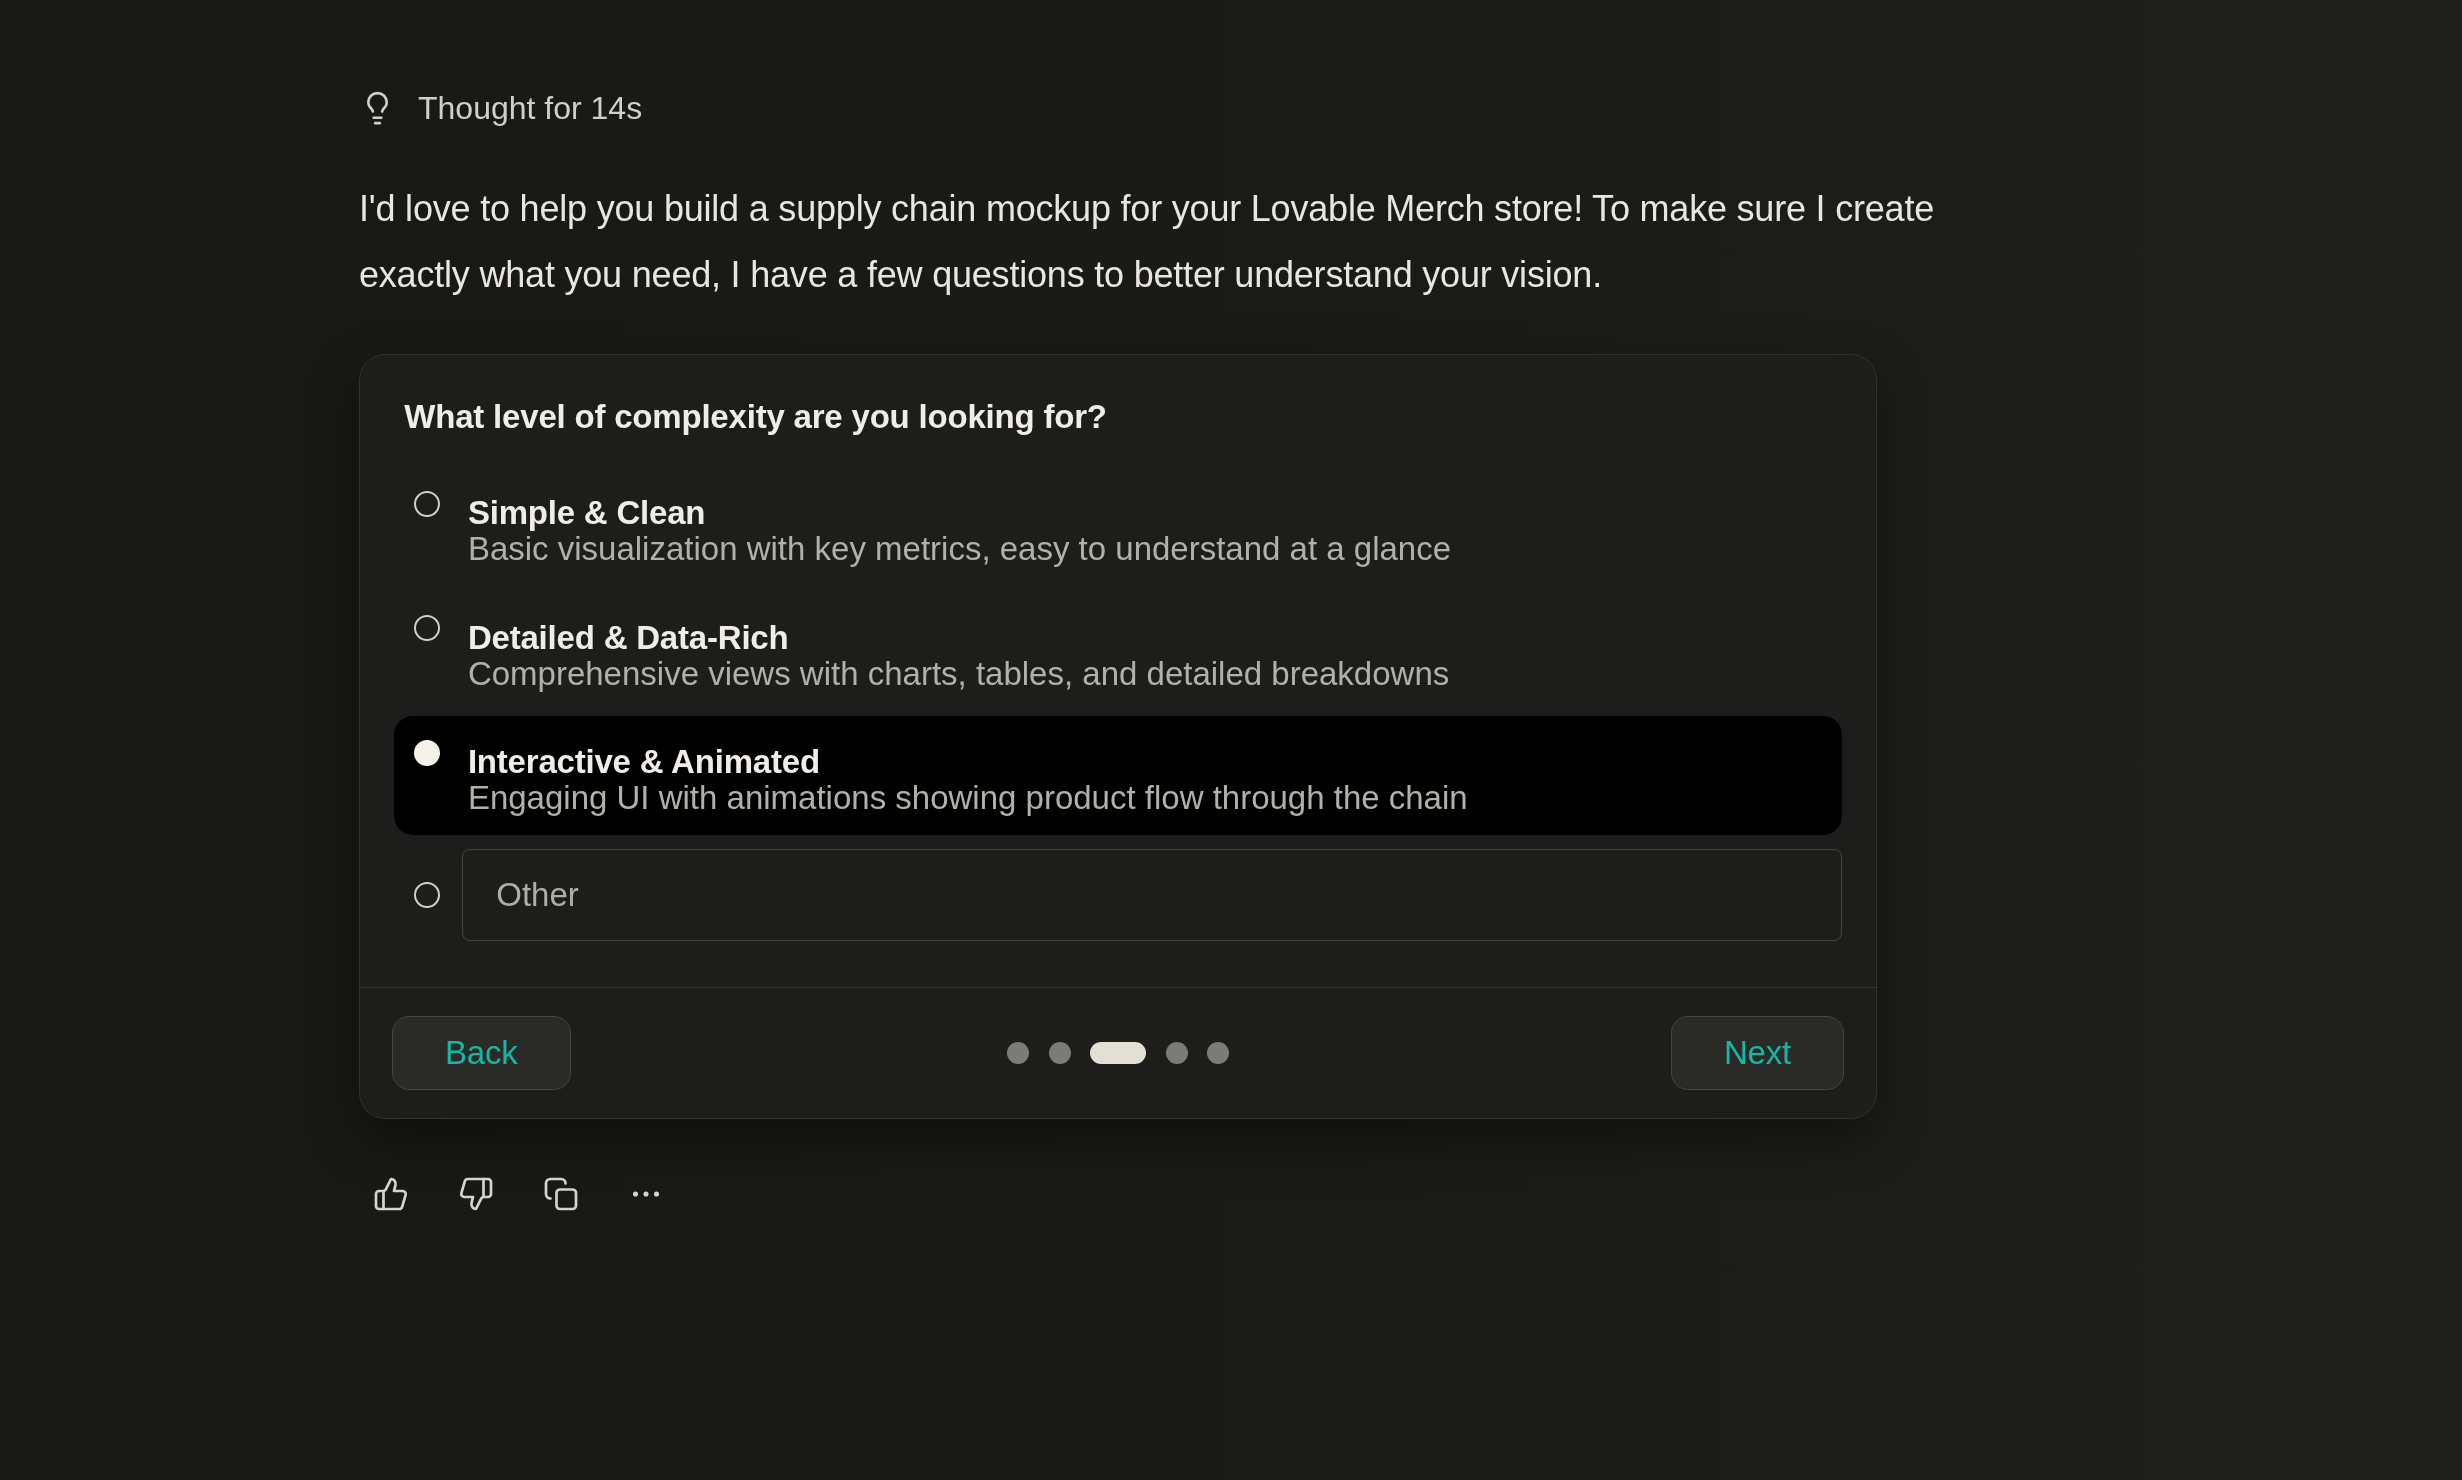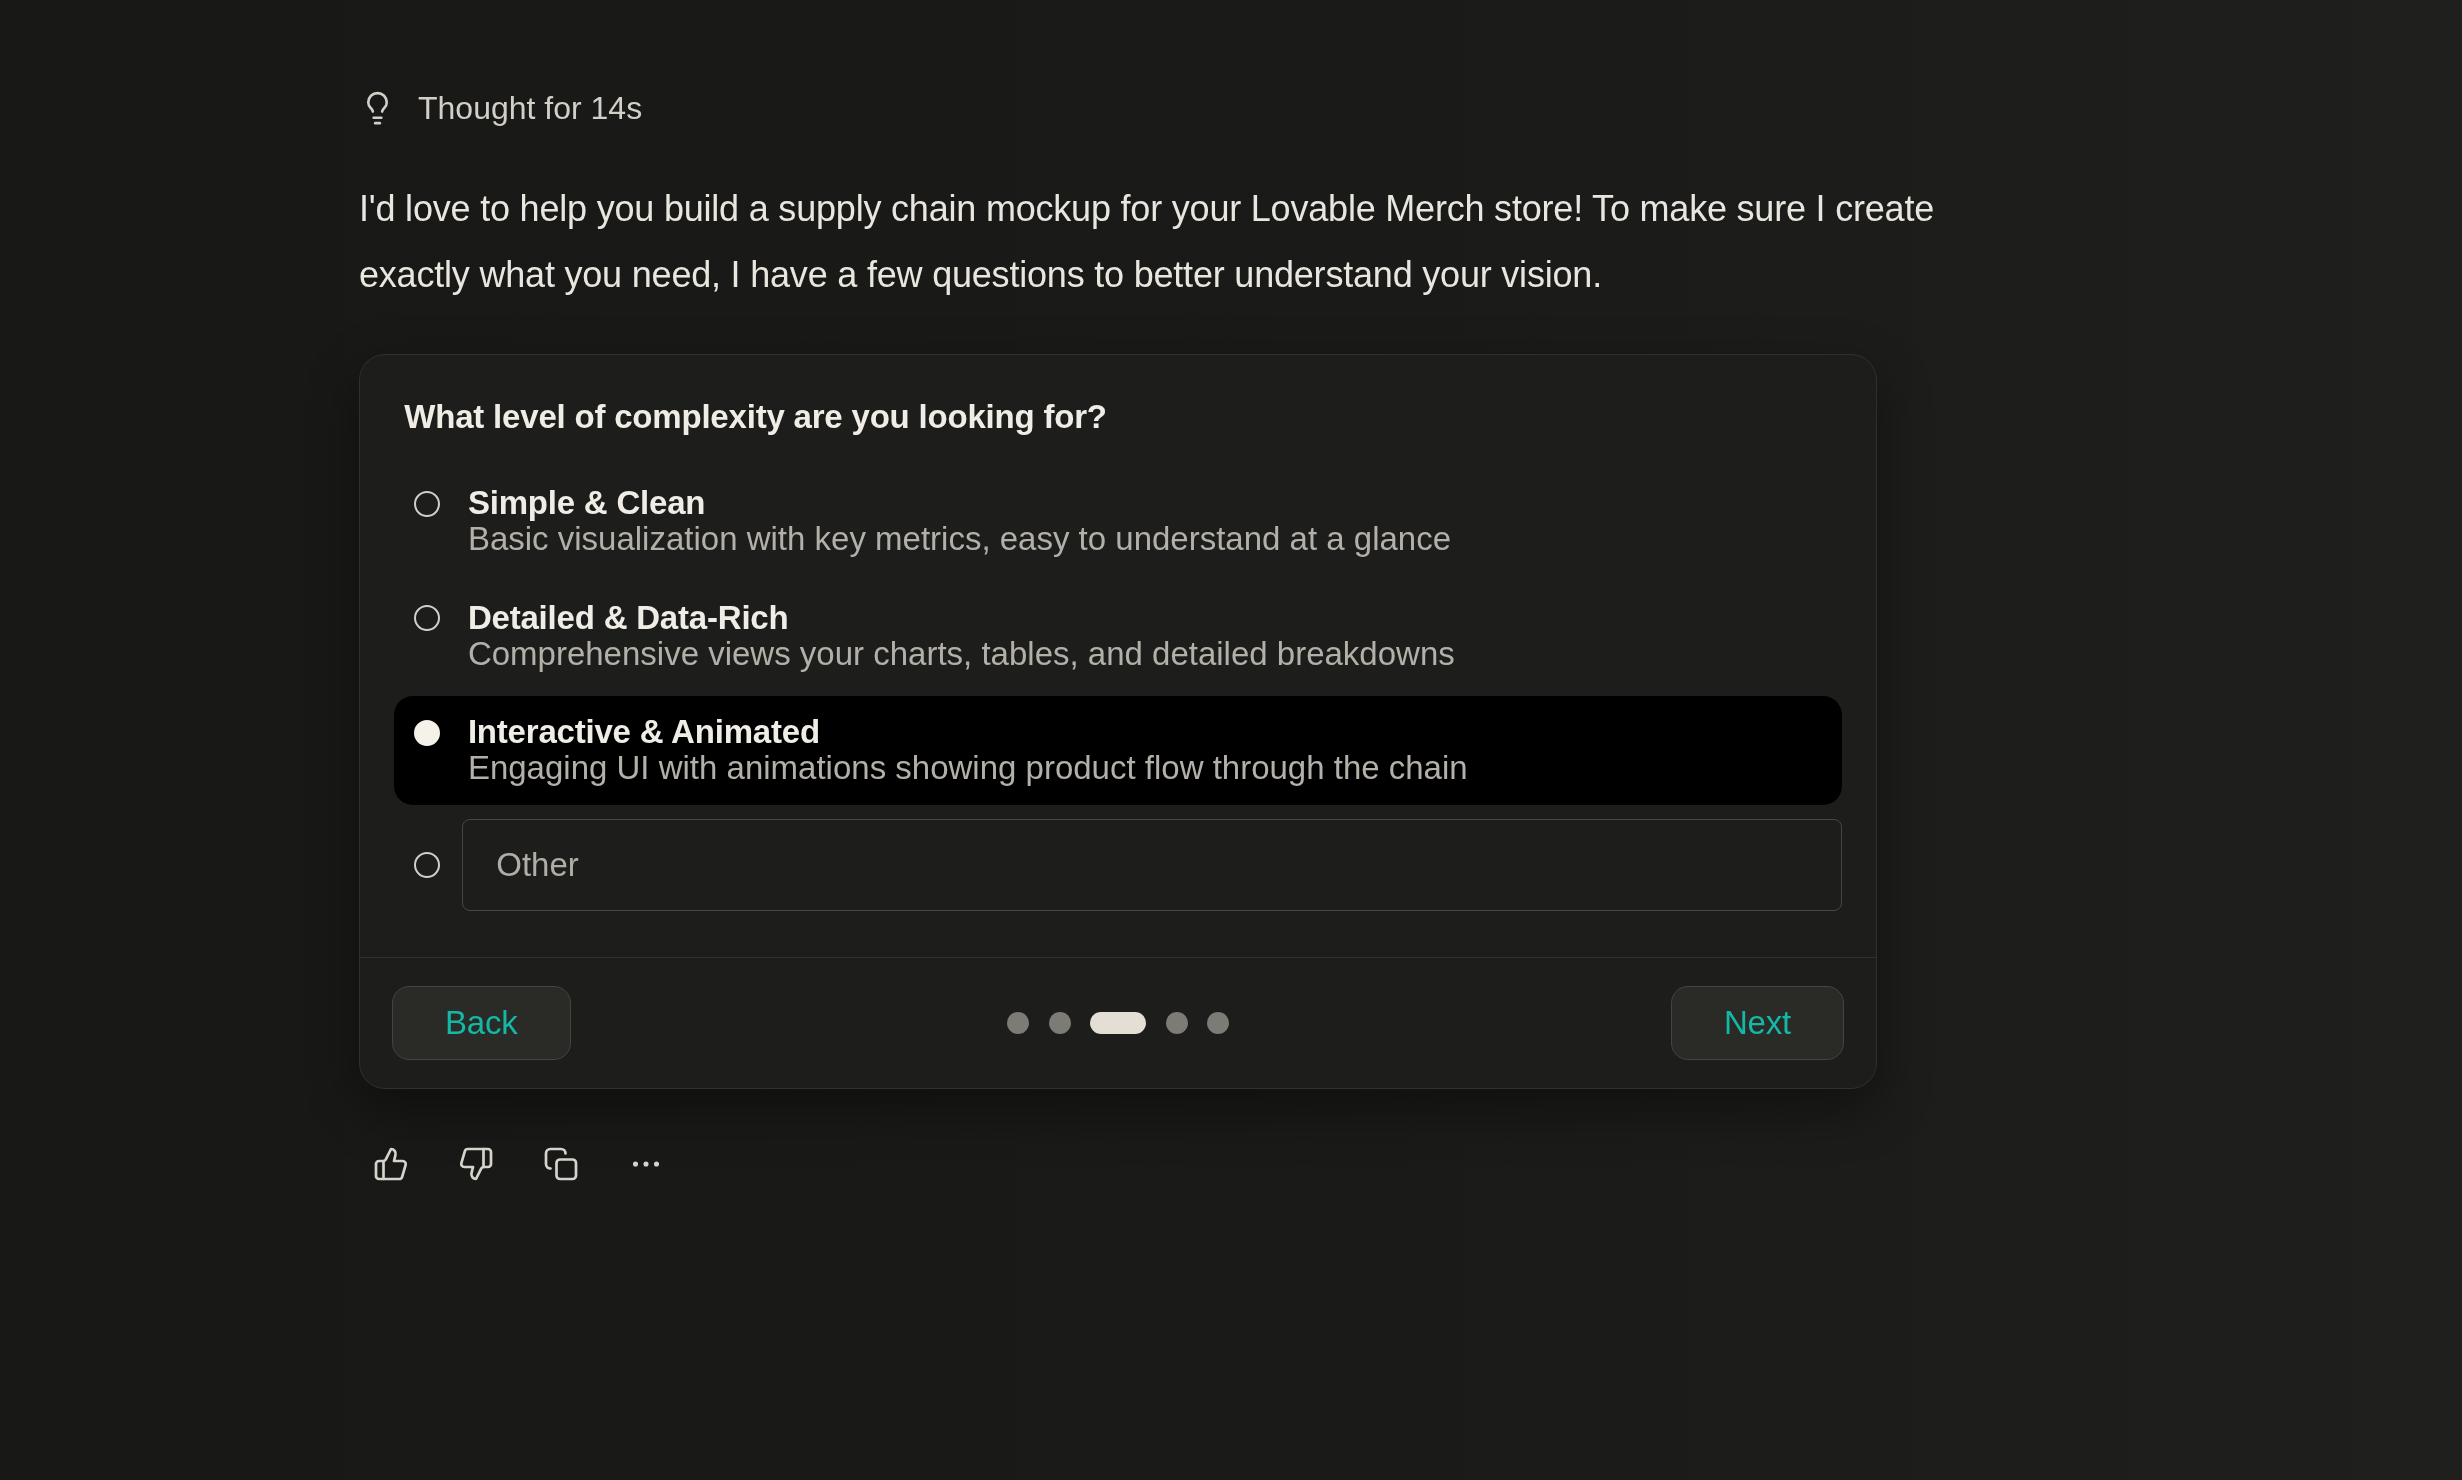--- a/index.html
+++ b/index.html
@@ -41,21 +41,21 @@
   .option {
     display:flex; align-items:flex-start; gap:28px;
     padding:18.4px 19.5px; border-radius:19px; margin-bottom:5.7px; cursor:pointer;
   }
   .option.selected { background:#000000; }
   .radio {
     flex:none; width:26.4px; height:26.4px; margin-top:5.2px;
     border:2.9px solid #d2cfc8; border-radius:50%; background:transparent;
   }
   .option.selected .radio { background:#f5f2ea; border-color:#f5f2ea; }
-  .option-label { font-size:33px; font-weight:700; color:#f0ede6; line-height:36px; letter-spacing:-0.2px; white-space:nowrap; }
+  .option-label { font-size:33px; font-weight:700; color:#f0ede6; line-height:36px; letter-spacing:-0.2px; white-space:nowrap;margin-top:10px; }
   .option-desc  { font-size:33px; font-weight:400; color:#b3b0a9; line-height:36px; white-space:nowrap; }
 
   .other-row { display:flex; align-items:center; margin-top:14px; padding-left:19.5px; }
   .other-row .radio { margin-top:0; }
   .other-input {
     flex:1; margin-left:22.4px; height:92px;
     background:transparent; border:1.7px solid #47473f; border-radius:8px;
     padding:0 33px; font-size:33px; color:#e9e6df; outline:none;
     font-family:"Liberation Sans","DejaVu Sans",sans-serif;
   }
@@ -116,21 +116,21 @@
           <div>
             <div class="option-label">Simple &amp; Clean</div>
             <div class="option-desc">Basic visualization with key metrics, easy to understand at a glance</div>
           </div>
         </div>
 
         <div class="option">
           <span class="radio"></span>
           <div>
             <div class="option-label">Detailed &amp; Data-Rich</div>
-            <div class="option-desc">Comprehensive views your charts, tables, and detailed breakdowns</div>
+            <div class="option-desc">Comprehensive views with charts, tables, and detailed breakdowns</div>
           </div>
         </div>
 
         <div class="option selected">
           <span class="radio"></span>
           <div>
             <div class="option-label">Interactive &amp; Animated</div>
             <div class="option-desc">Engaging UI with animations showing product flow through the chain</div>
           </div>
         </div>

